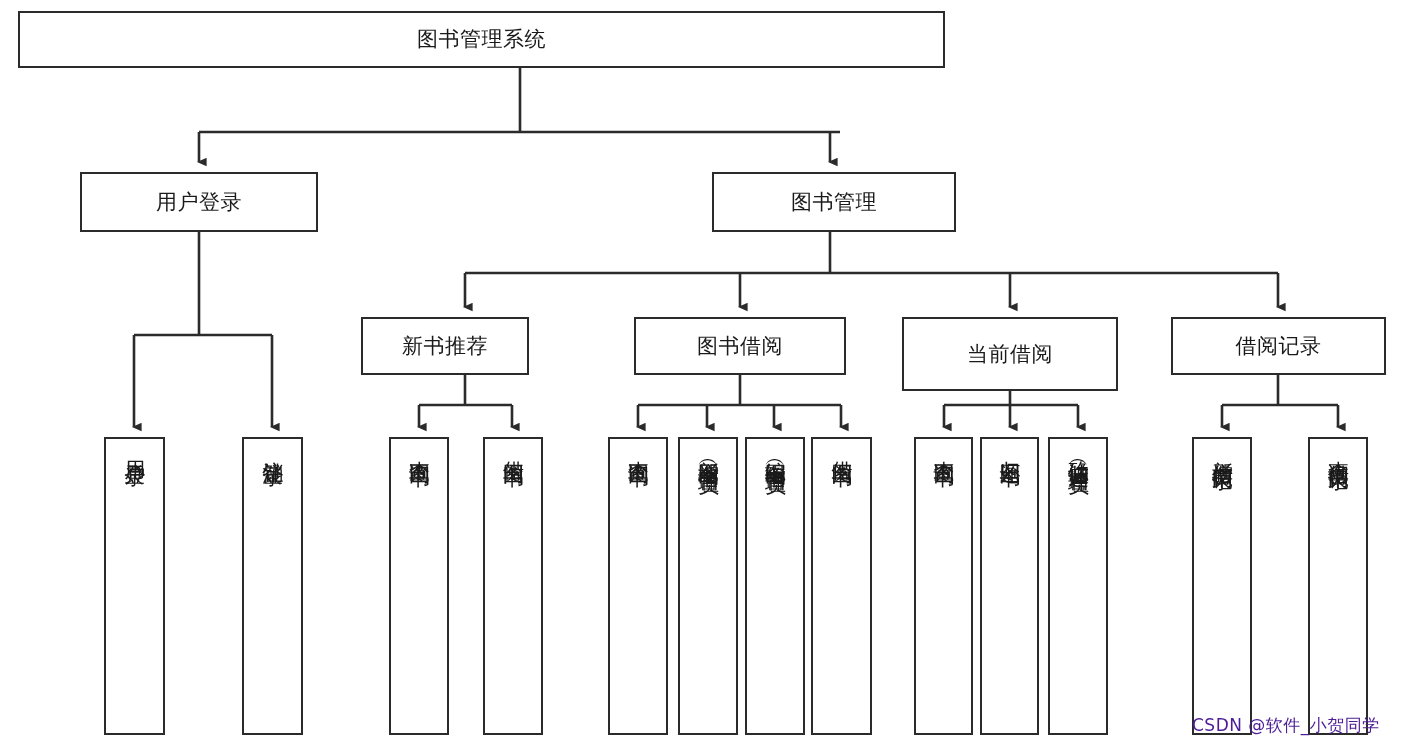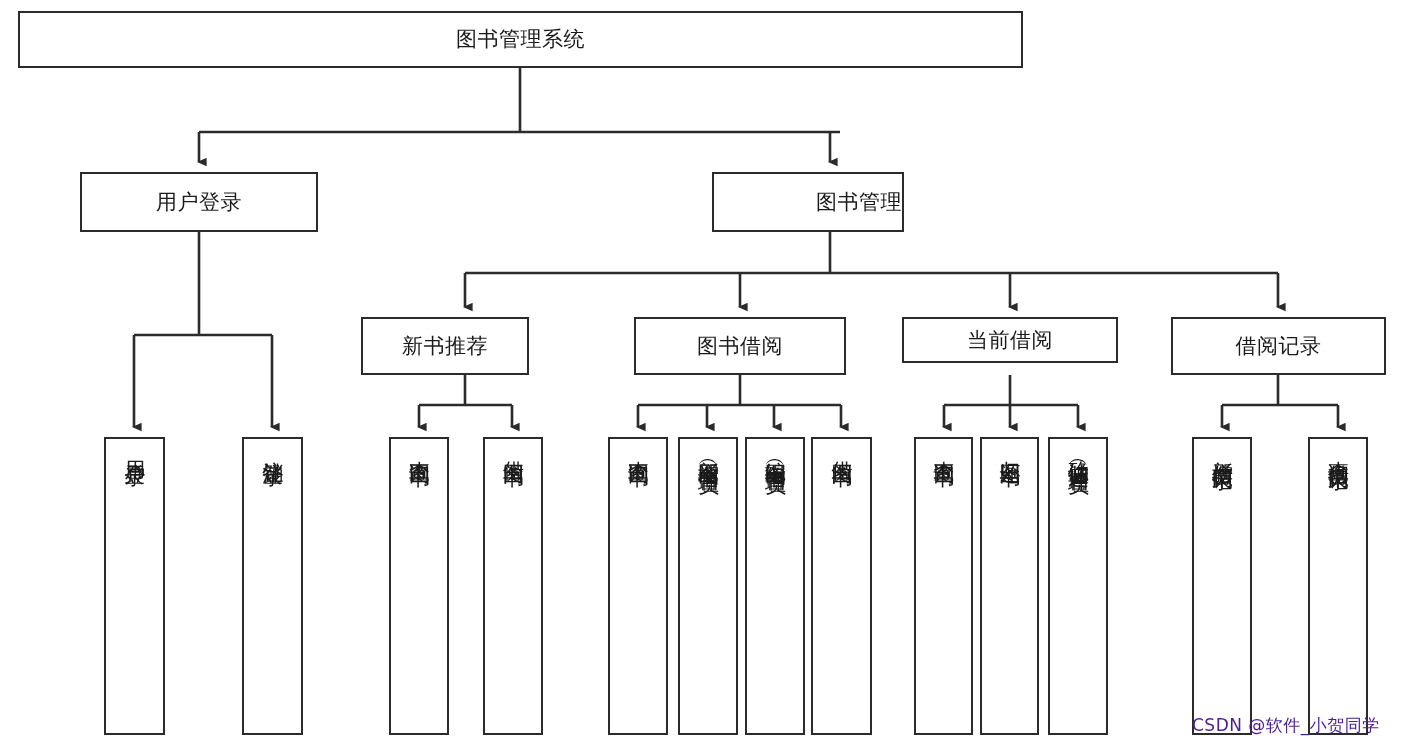--- a/index.html
+++ b/index.html
@@ -114,38 +114,38 @@
       <path d="M1010,405 L1010,427" marker-end="url(#arrow)"></path>
       <path d="M1078,405 L1078,427" marker-end="url(#arrow)"></path>
 
       <path d="M1278,375 L1278,405"></path>
       <path d="M1222,405 L1338,405"></path>
       <path d="M1222,405 L1222,427" marker-end="url(#arrow)"></path>
       <path d="M1338,405 L1338,427" marker-end="url(#arrow)"></path>
     </g>
   </svg>
 
-  <div class="node horizontal" style="left:18px; top:11px; width:1005px; height:57px;">
+  <div class="node horizontal" style="left:18px; top:11px; width:927px; height:57px;">
     <span class="label">图书管理系统</span>
   </div>
 
   <div class="node horizontal" style="left:80px; top:172px; width:238px; height:60px;">
     <span class="label">用户登录</span>
   </div>
-  <div class="node horizontal" style="left:712px; top:172px; width:192px; height:60px;justify-content:flex-end;">
+  <div class="node horizontal" style="left:712px; top:172px; width:244px; height:60px;">
     <span class="label">图书管理</span>
   </div>
 
   <div class="node horizontal" style="left:361px; top:317px; width:168px; height:58px;">
     <span class="label">新书推荐</span>
   </div>
   <div class="node horizontal" style="left:634px; top:317px; width:212px; height:58px;">
     <span class="label">图书借阅</span>
   </div>
-  <div class="node horizontal" style="left:902px; top:317px; width:216px; height:46px;">
+  <div class="node horizontal" style="left:902px; top:317px; width:216px; height:74px;">
     <span class="label">当前借阅</span>
   </div>
   <div class="node horizontal" style="left:1171px; top:317px; width:215px; height:58px;">
     <span class="label">借阅记录</span>
   </div>
 
   <div class="node vertical" style="left:104px; top:437px; width:61px; height:298px;">
     <span class="label">用户登录</span>
   </div>
   <div class="node vertical" style="left:242px; top:437px; width:61px; height:298px;">

